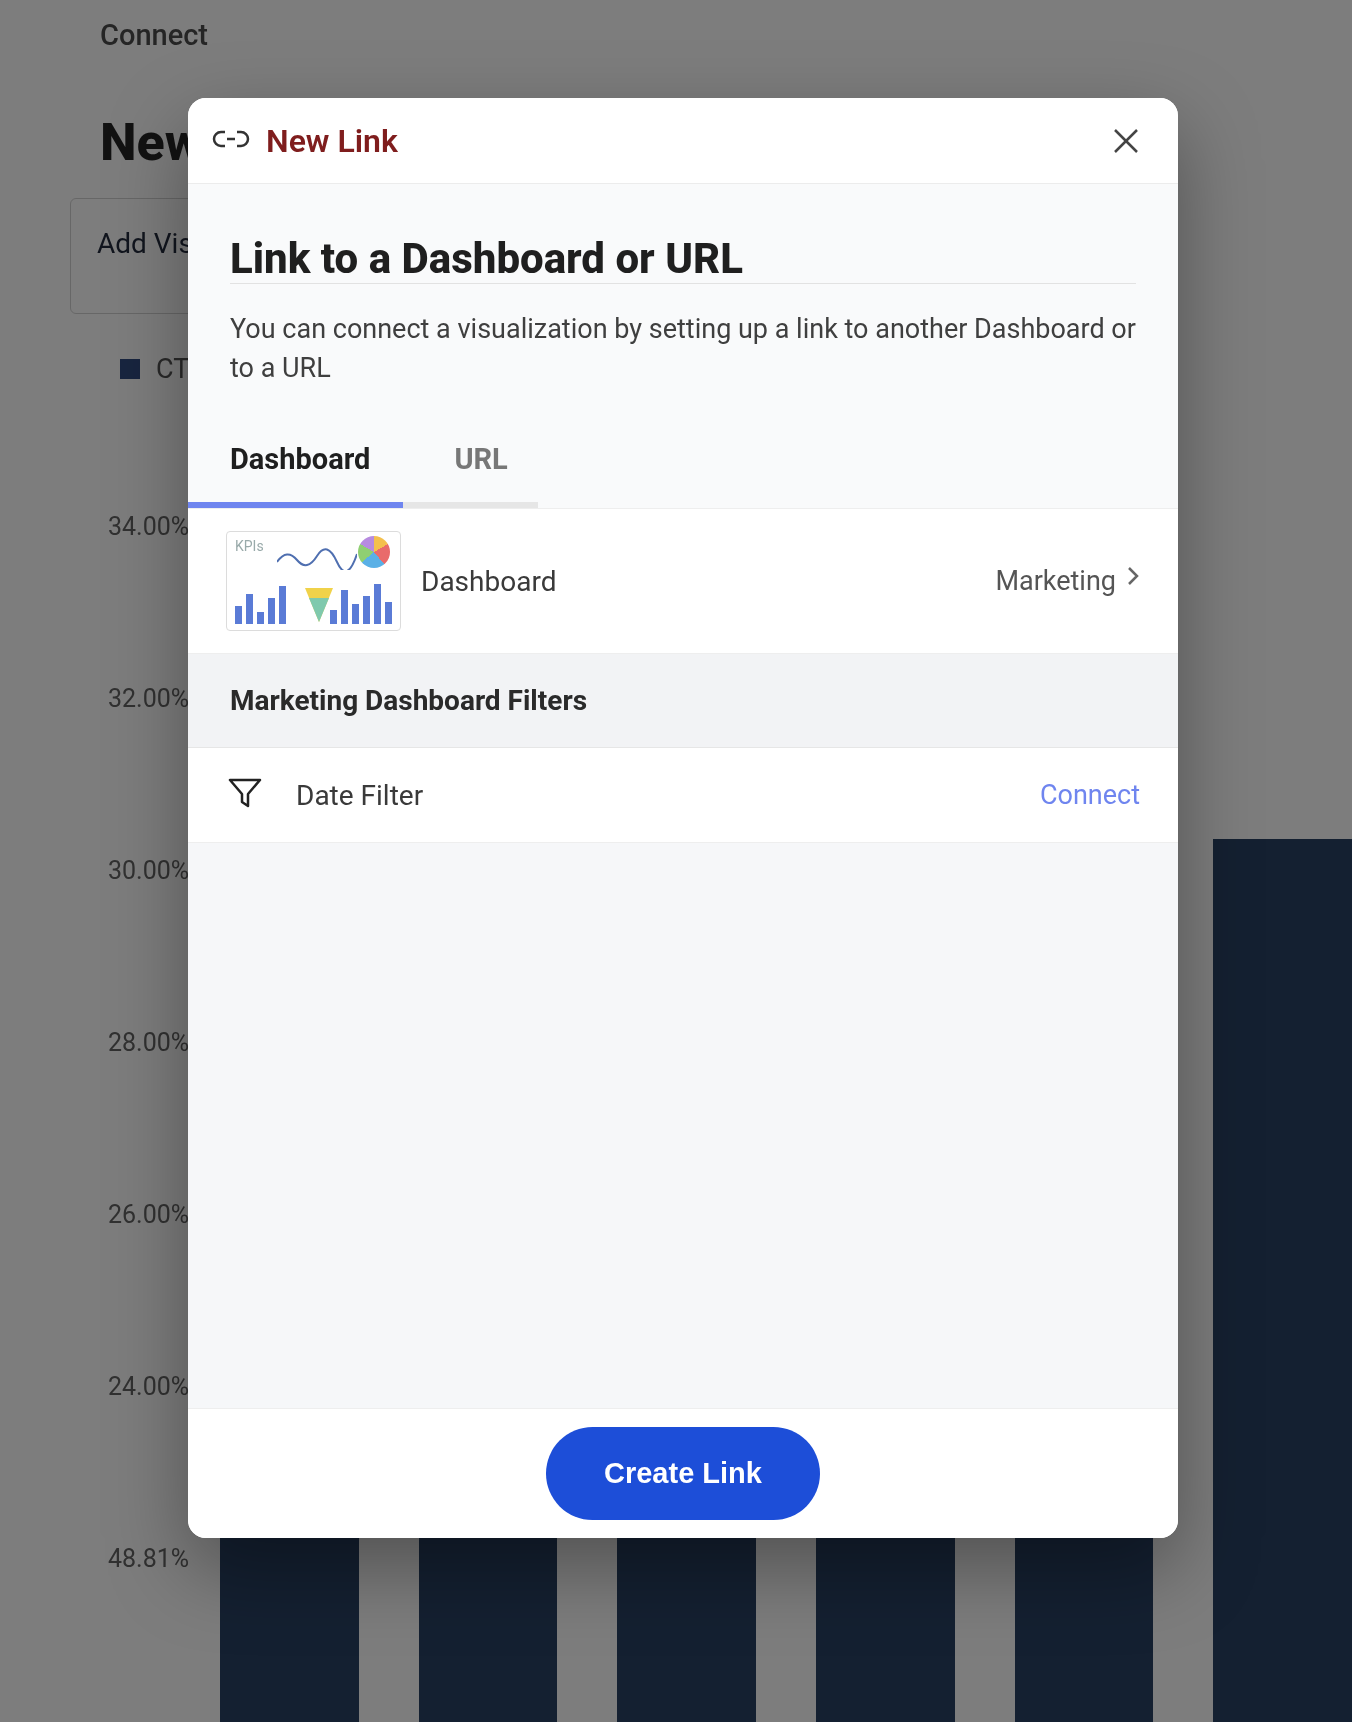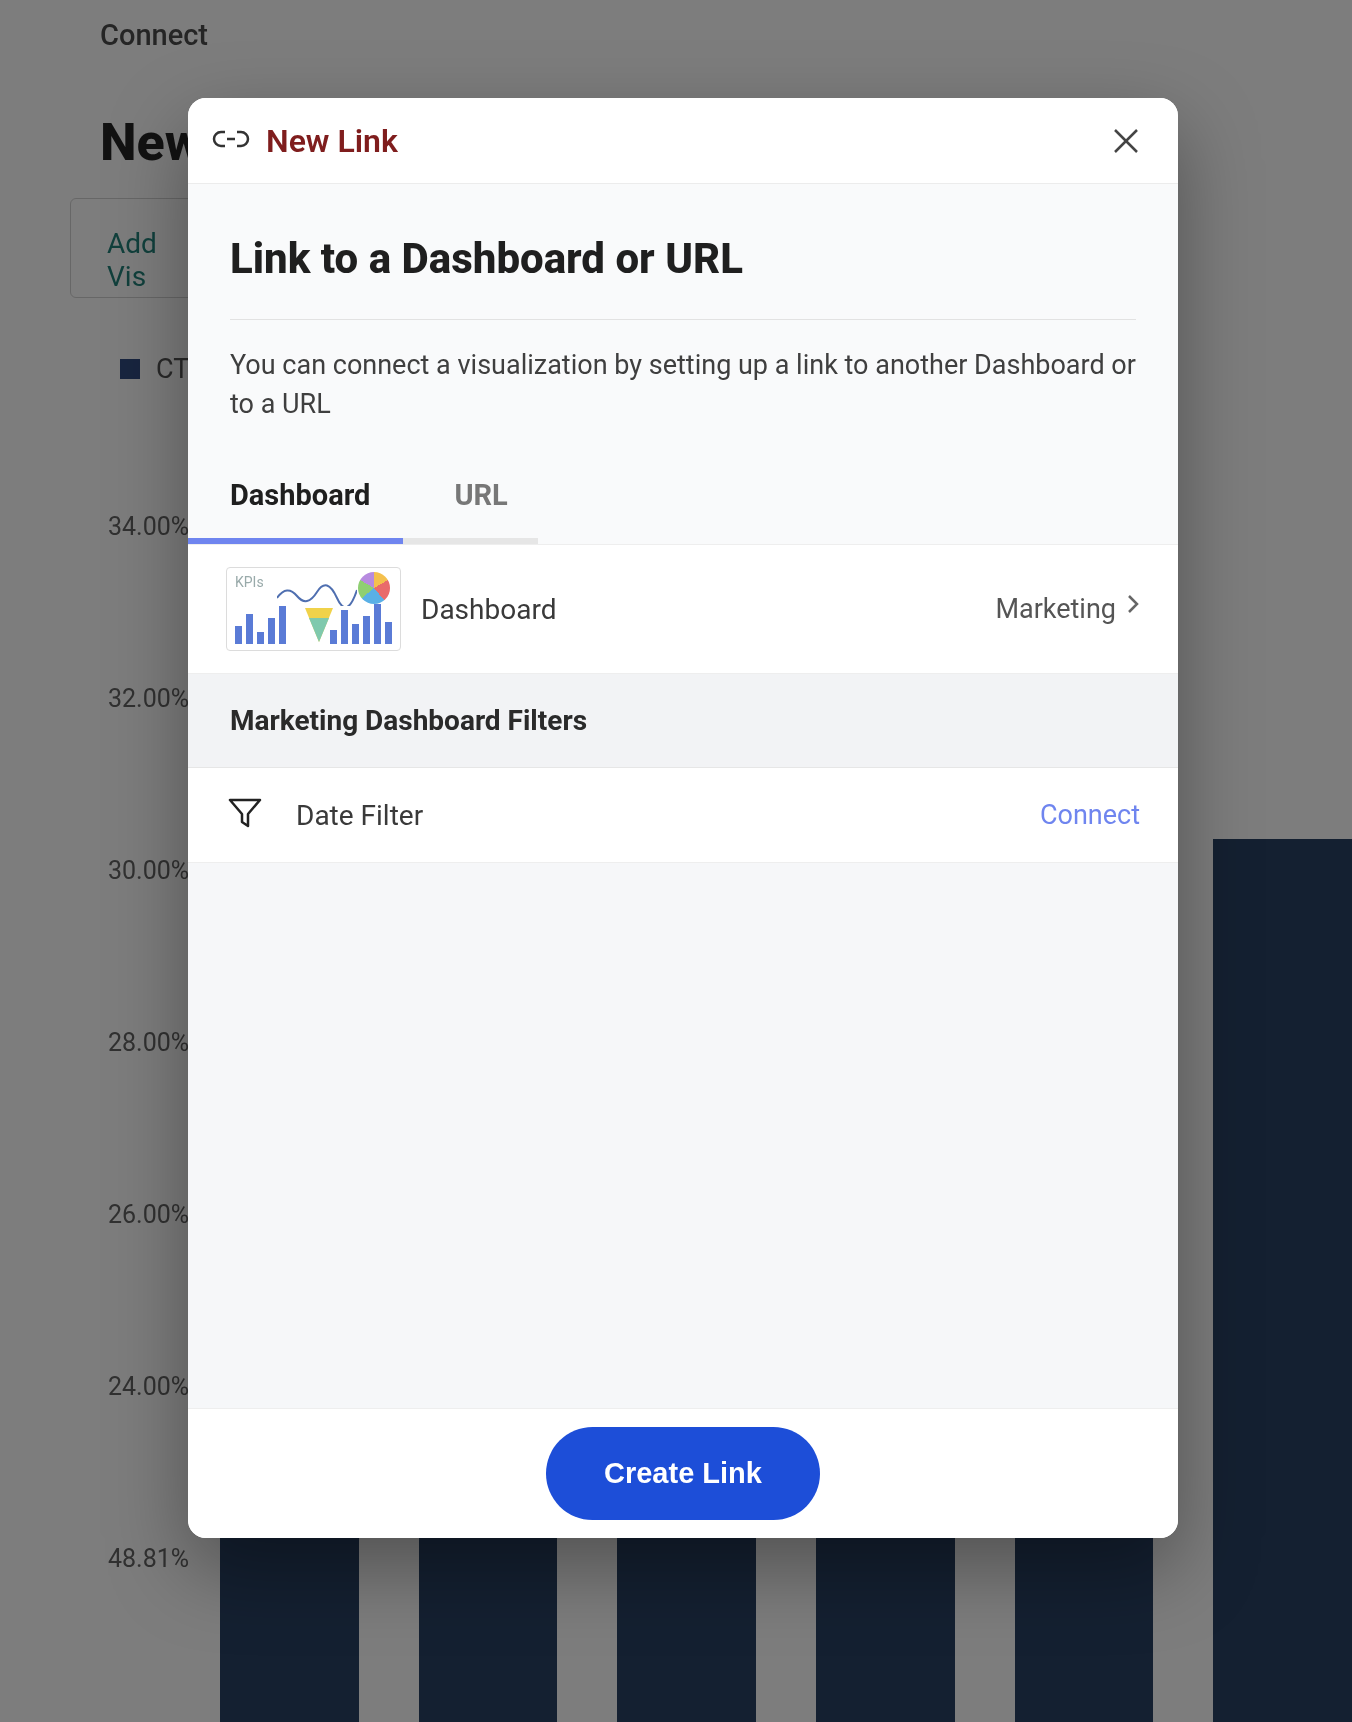--- a/index.html
+++ b/index.html
@@ -24,23 +24,23 @@
     .bg-connect {
       position: absolute; top: 18px; left: 100px;
       font-size: 29px; color: #3b3b3b; font-weight: 500;
     }
     .bg-title {
       position: absolute; top: 112px; left: 100px;
       font-size: 52px; font-weight: 800; color:#111;
     }
     .bg-addvis {
       position: absolute; top: 198px; left: 70px;
-      width: 160px; height: 100px;
+      width: 160px; height: 116px;
       border: 1px solid #ccc; border-radius: 6px;
-      padding: 28px 36px; font-size: 28px; color: #0f766e;
+      padding: 28px 26px; font-size: 28px; color: #0f172a;
     }
     .bg-legend {
       position: absolute; top: 353px; left: 120px;
       display: flex; align-items: center; gap: 16px;
       color:#444; font-size: 27px;
     }
     .bg-legend .sw { width: 20px; height: 20px; background:#1d3b73; }
     .bg-axis {
       position: absolute; left: 108px;
       font-size: 25px; color:#555;
@@ -75,21 +75,21 @@
       width: 40px; height: 40px;
       display: flex; align-items: center; justify-content: center;
       cursor: pointer;
     }
 
     .modal-top {
       background:#f9fafb;
       padding: 50px 42px 0 42px;
       border-bottom: 1px solid #eee;
     }
-    .modal-top h1 { font-size: 42px; font-weight: 800; color:#1f1f1f; margin-bottom: 36px; }
+    .modal-top h1 { font-size: 42px; font-weight: 800; color:#1f1f1f; }
     .modal-top hr { border:none; border-top:1px solid #e2e2e2; margin-bottom: 26px; }
     .modal-top p { font-size: 27px; line-height: 1.45; color:#3f3f3f; margin-bottom: 54px; }
     .tabs { display:flex; gap:84px; }
     .tab {
       font-size: 29px; font-weight: 700; color:#777;
       padding: 0 0 26px 0; cursor:pointer;
       position: relative;
     }
     .tab.active { color:#1f1f1f; }
     .tab-underline-track {
@@ -100,21 +100,21 @@
       height: 6px; background:#6f85ef; width: 215px;
     }
 
     .row {
       display:flex; align-items:center;
       padding: 22px 38px;
       border-bottom: 1px solid #eee;
       background:#fff;
     }
     .row .thumb {
-      width: 175px; height: 84px;
+      width: 175px; height: 100px;
       border:1px solid #dcdcdc; border-radius:4px;
       margin-right: 20px; position:relative; overflow:hidden;
       background:#fff;
     }
     .thumb .kpi { position:absolute; top:6px; left:8px; font-size:14px; color:#9aa; }
     .thumb .pie { position:absolute; top:4px; right:10px; width:32px; height:32px; border-radius:50%;
       background: conic-gradient(#f4c04d 0 60deg,#e96b6b 60deg 140deg,#5ab0e6 140deg 230deg,#8fcf72 230deg 300deg,#b78be0 300deg 360deg); }
     .thumb .squig { position:absolute; top:14px; left:50px; }
     .thumb .bars1 { position:absolute; bottom:6px; left:8px; display:flex; align-items:flex-end; gap:4px; }
     .thumb .bars1 span { width:7px; background:#5a7bd6; display:block; }

